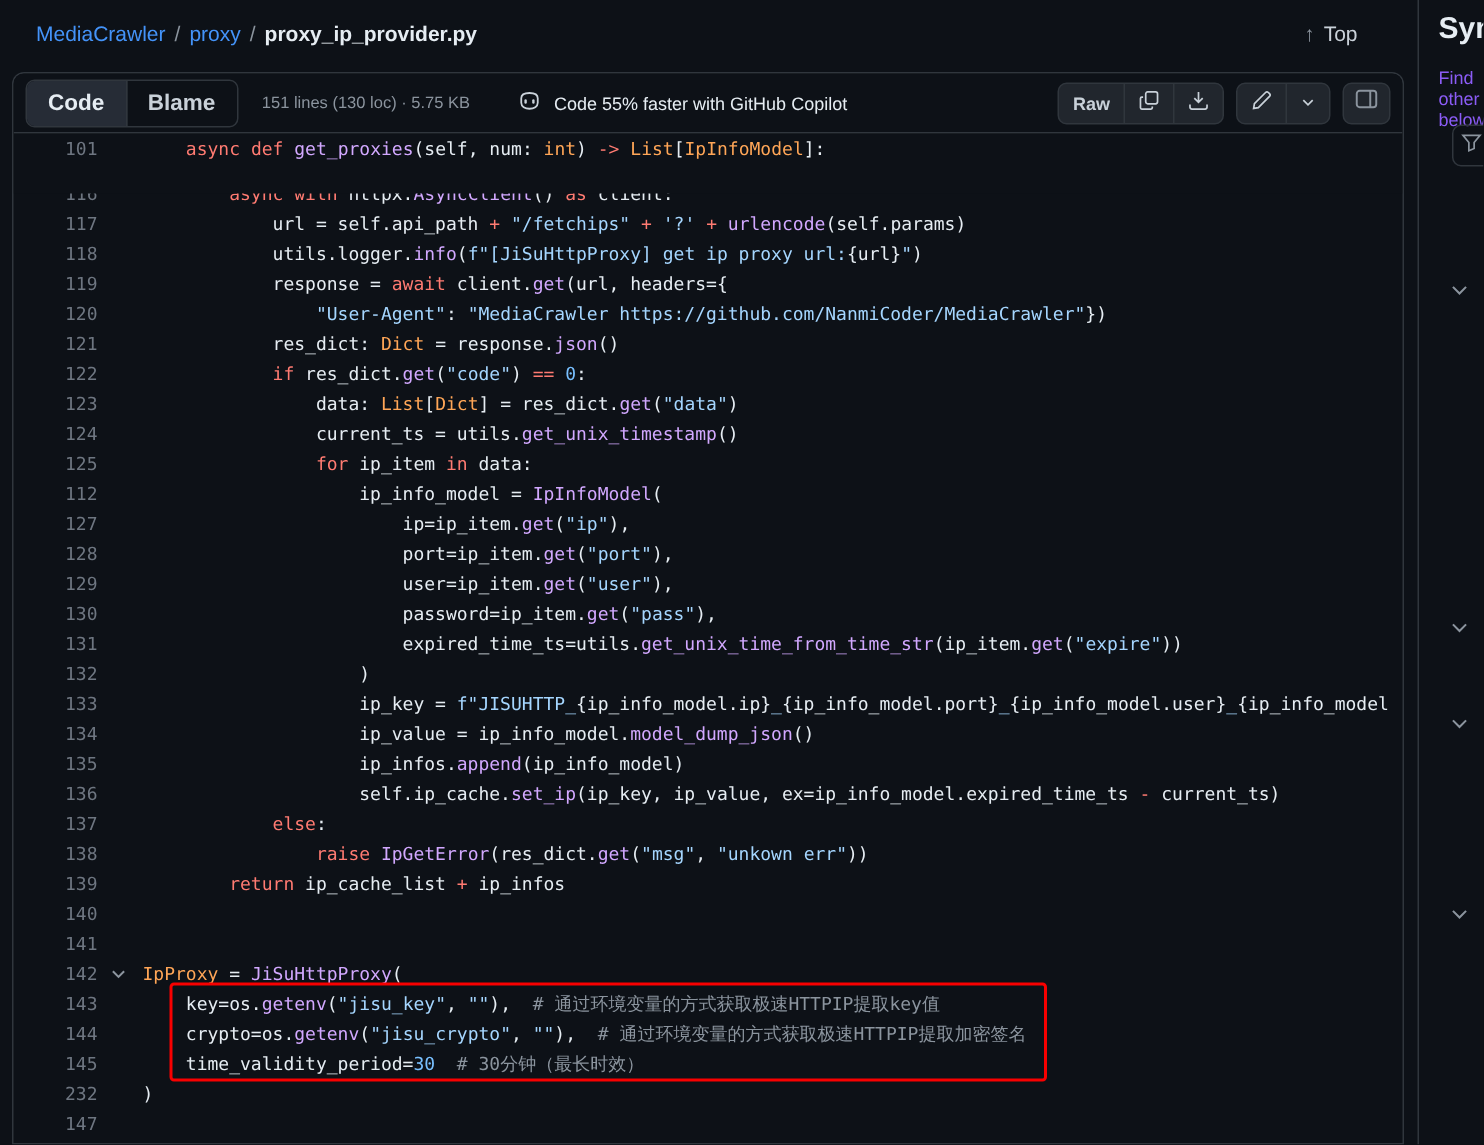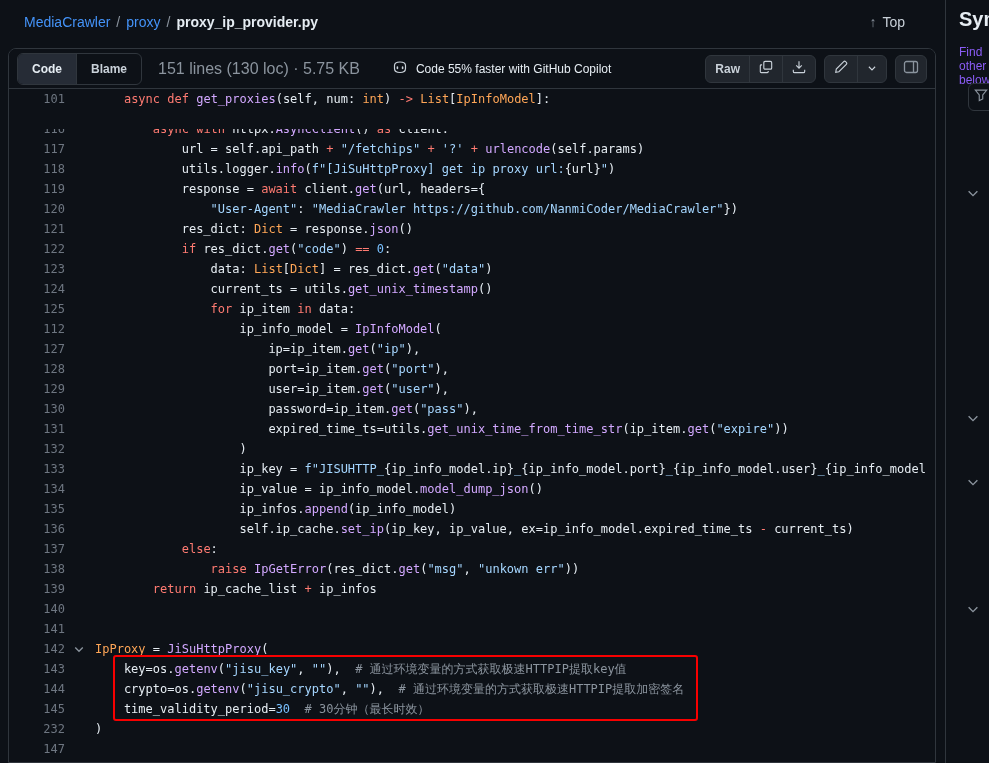--- a/index.html
+++ b/index.html
@@ -31,25 +31,25 @@
     margin-left:8px; margin-top:4px; width:928px; height:715px;
     border:1px solid #30363d; border-radius:8px 8px 0 0;
     overflow:hidden; background:#0d1117;
   }
   .file-toolbar {
     height:40px; display:flex; align-items:center; gap:8px;
     padding:0 8px; border-bottom:1px solid #30363d; background:#0d1117;
   }
   .seg {
     display:flex; height:32px; border:1px solid #30363d; border-radius:6px;
-    overflow:hidden; font-size:12px; font-weight:600; color:#c9d1d9;
+    overflow:hidden; font-size:15px; font-weight:600; color:#c9d1d9;
   }
   .seg > div { display:flex; align-items:center; padding:0 14px; cursor:pointer; }
   .seg .on { background:#262c36; color:#e6edf3; border-right:1px solid #30363d; }
-  .meta { font-size:16px; color:#8b949e; margin-left:8px; white-space:nowrap; }
+  .meta { font-size:11px; color:#8b949e; margin-left:8px; white-space:nowrap; }
   .copilot { display:flex; align-items:center; gap:8px; margin-left:24px; font-size:12px; color:#e6edf3; }
   .tb-right { margin-left:auto; display:flex; align-items:center; gap:8px; }
   .btn-group {
     display:flex; height:28px; border:1px solid #30363d; border-radius:6px;
     overflow:hidden; background:#21262d;
   }
   .btn-group > * {
     display:flex; align-items:center; justify-content:center;
     padding:0 9px; cursor:pointer; color:#c9d1d9;
     border-right:1px solid #30363d; font-size:12px; font-weight:600;

